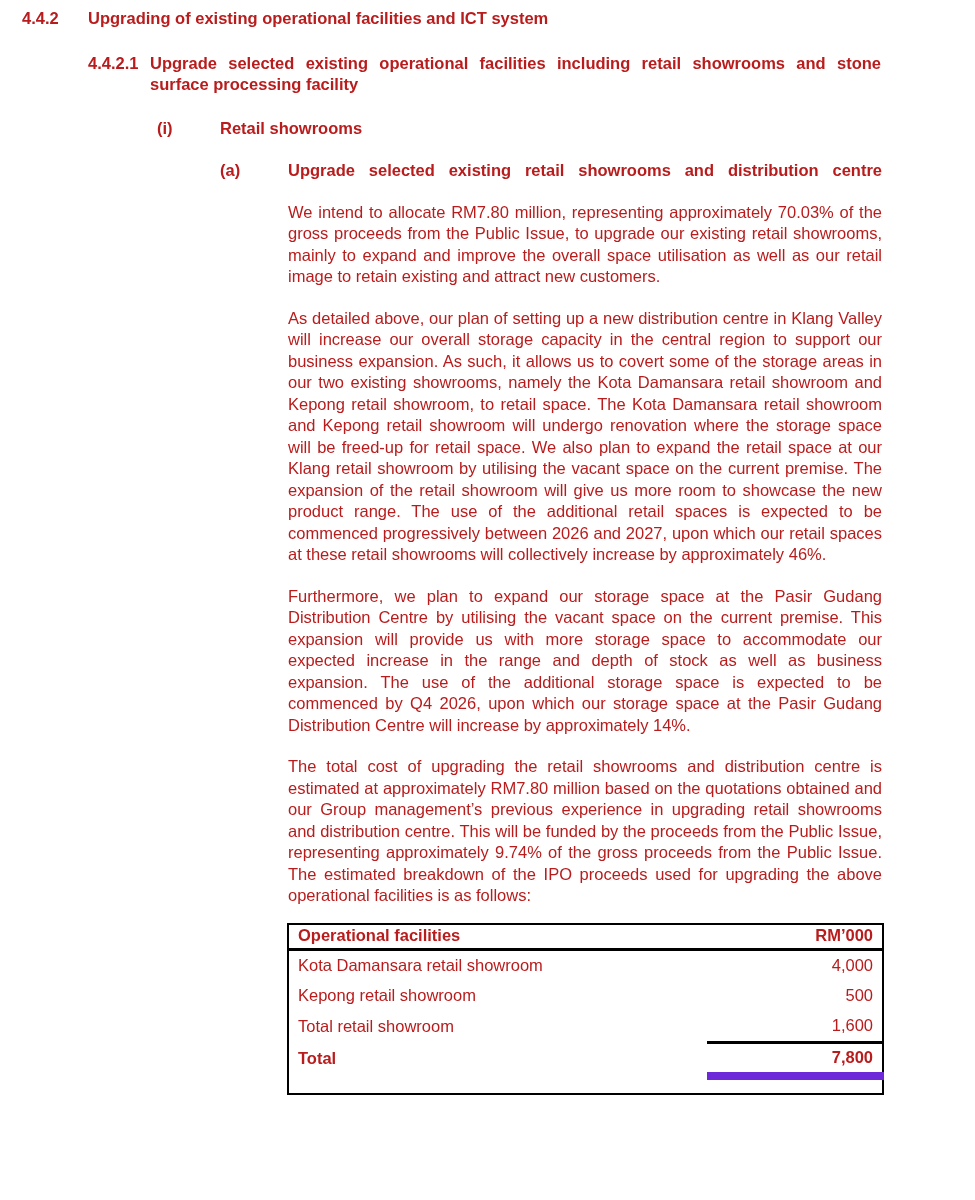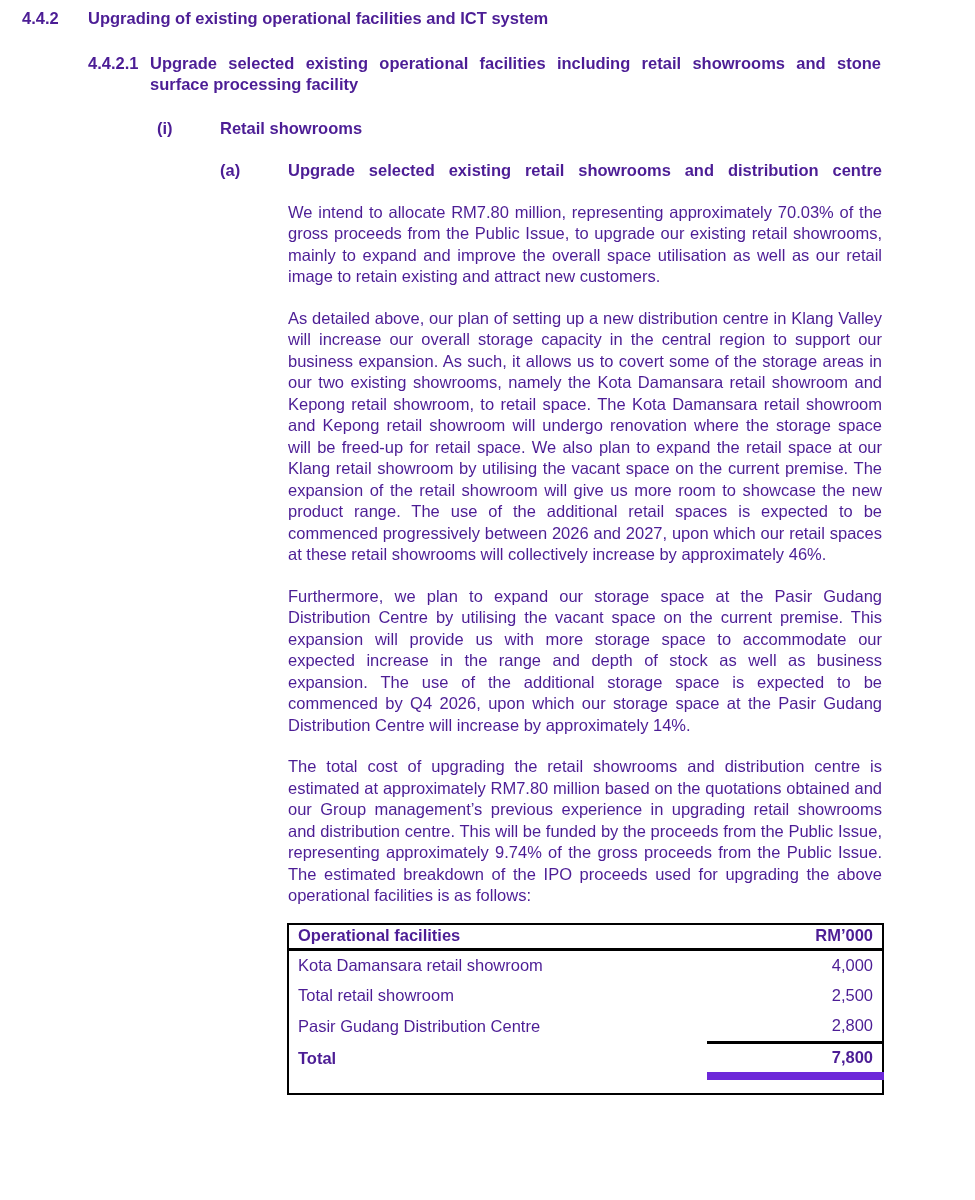--- a/index.html
+++ b/index.html
@@ -1,21 +1,21 @@
 <!DOCTYPE html>
 <html><head>
 <meta charset="utf-8">
 <style>
   html, body { margin:0; padding:0; background:#ffffff; }
   .page {
     position:relative;
     width:975px;
     height:1200px;
     background:#ffffff;
-    color:#4c1d95;
+    color:#b91c1c;
     font-family:"Liberation Sans","DejaVu Sans",sans-serif;
     font-size:16.5px;
     line-height:21.5px;
     overflow:hidden;
   }
   .heading { display:flex; font-weight:700; }
   .num { flex:0 0 auto; }
   .h1 { padding-top:8px; }
   .h1 .num   { margin-left:22px;  width:66px; }
   .h1 .title { width:820px; }
@@ -103,26 +103,26 @@
         <th>Operational facilities</th>
         <th class="amount-col">RM’000</th>
       </tr>
     </thead>
     <tbody>
       <tr>
         <td>Kota Damansara retail showroom</td>
         <td class="amount-col">4,000</td>
       </tr>
       <tr>
-        <td>Total retail showroom</td>
-        <td class="amount-col">2,500</td>
+        <td>Kepong retail showroom</td>
+        <td class="amount-col">500</td>
       </tr>
       <tr>
-        <td>Pasir Gudang Distribution Centre</td>
-        <td class="amount-col">2,800</td>
+        <td>Total retail showroom</td>
+        <td class="amount-col">1,600</td>
       </tr>
       <tr class="total-row">
         <td>Total</td>
         <td class="amount-col">7,800</td>
       </tr>
       <tr class="spacer-row">
         <td></td>
         <td></td>
       </tr>
     </tbody>

